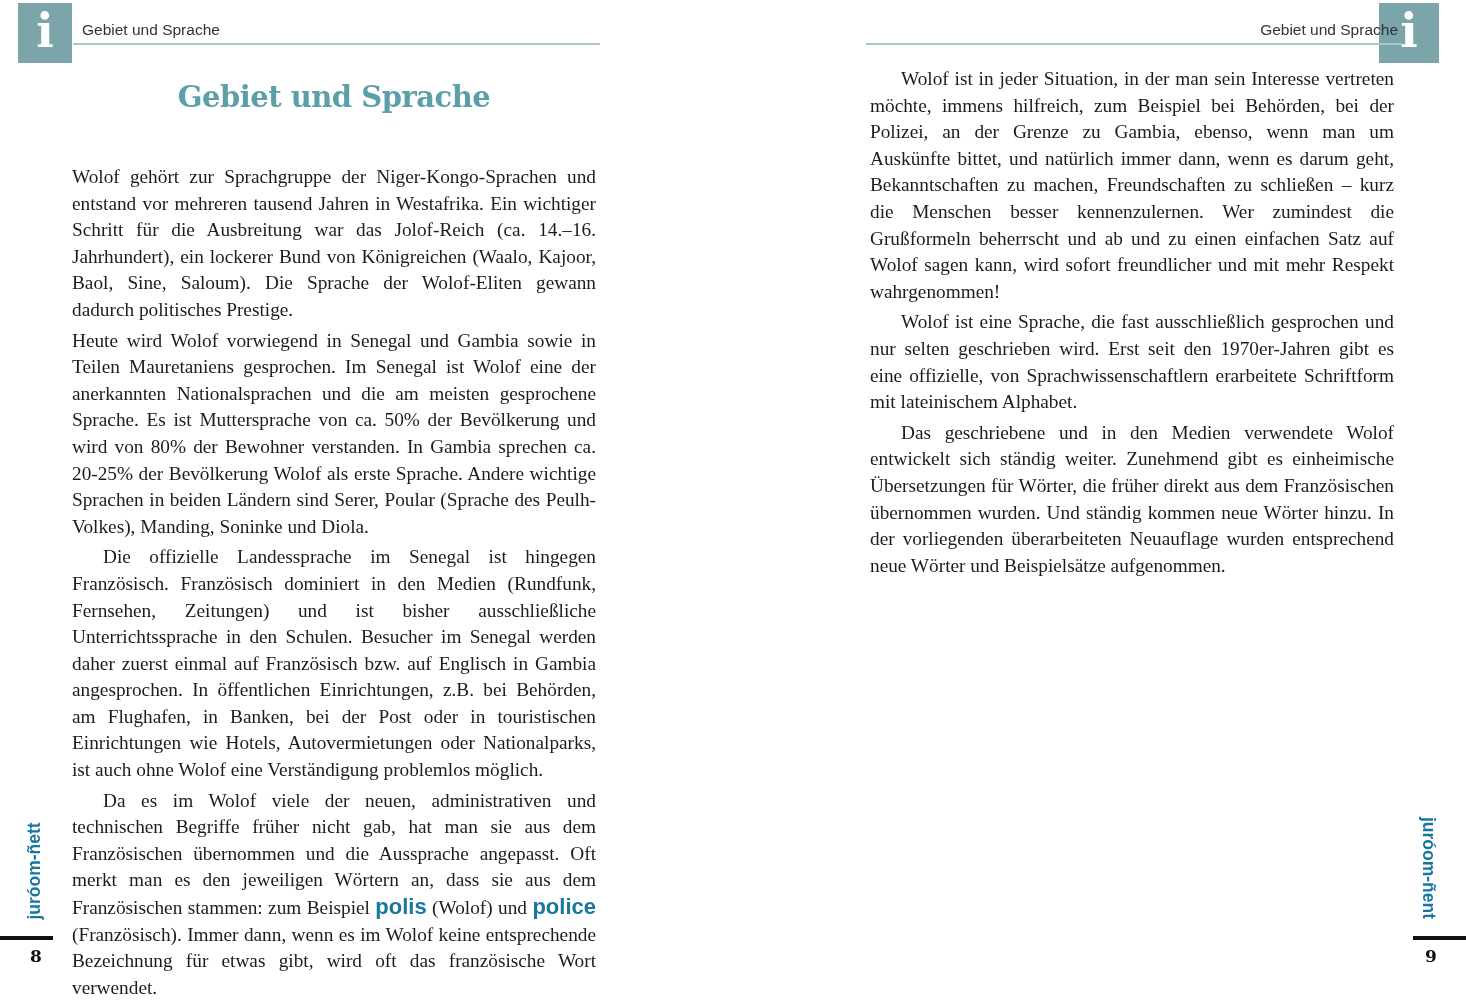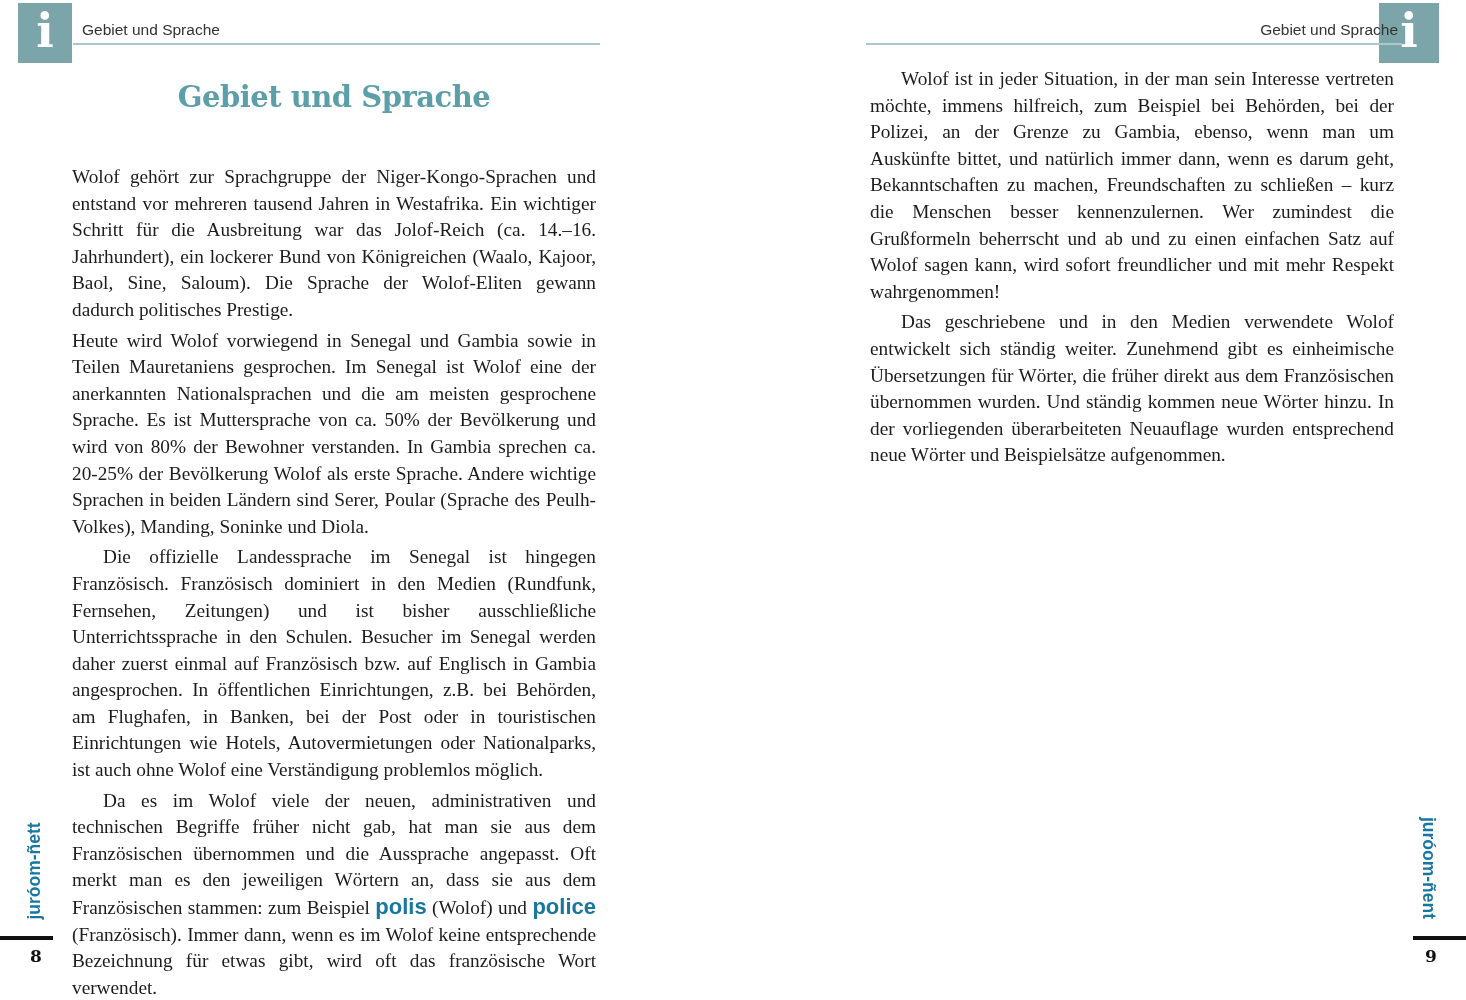--- a/index.html
+++ b/index.html
@@ -160,19 +160,20 @@
 
 <div class="page" id="right-page">
   <div class="info-box">
     <span class="info-glyph">i</span>
   </div>
   <div class="header-label">Gebiet und Sprache</div>
   <div class="header-rule"></div>
 
   <div class="body-text">
       <p class="para indent"><span>Wolof ist in jeder Situation, in der man sein Interesse vertreten möchte, immens hilfreich, zum Beispiel bei Behörden, bei der Polizei, an der Grenze zu Gambia, ebenso, wenn man um Auskünfte bittet, und natürlich immer dann, wenn es darum geht, Bekanntschaften zu machen, Freundschaften zu schließen – kurz die Menschen besser kennenzulernen. Wer zumindest die Grußformeln beherrscht und ab und zu einen einfachen Satz auf Wolof sagen kann, wird sofort freundlicher und mit mehr Respekt wahrgenommen!</span></p>
+      <p class="para indent"><span>Wolof ist eine Sprache, die fast ausschließlich gesprochen und nur selten geschrieben wird. Erst seit den 1970er-Jahren gibt es eine offizielle, von Sprachwissenschaftlern erarbeitete Schriftform mit lateinischem Alphabet.</span></p>
       <p class="para indent"><span>Das geschriebene und in den Medien verwendete Wolof entwickelt sich ständig weiter. Zunehmend gibt es einheimische Übersetzungen für Wörter, die früher direkt aus dem Französischen übernommen wurden. Und ständig kommen neue Wörter hinzu. In der vorliegenden überarbeiteten Neuauflage wurden entsprechend neue Wörter und Beispielsätze aufgenommen.</span></p>
     </div>
 
   <div class="sidebar-label">juróom-ñent</div>
   <div class="footer-rule"></div>
   <div class="page-number">9</div>
 </div>
 
 </body></html>

